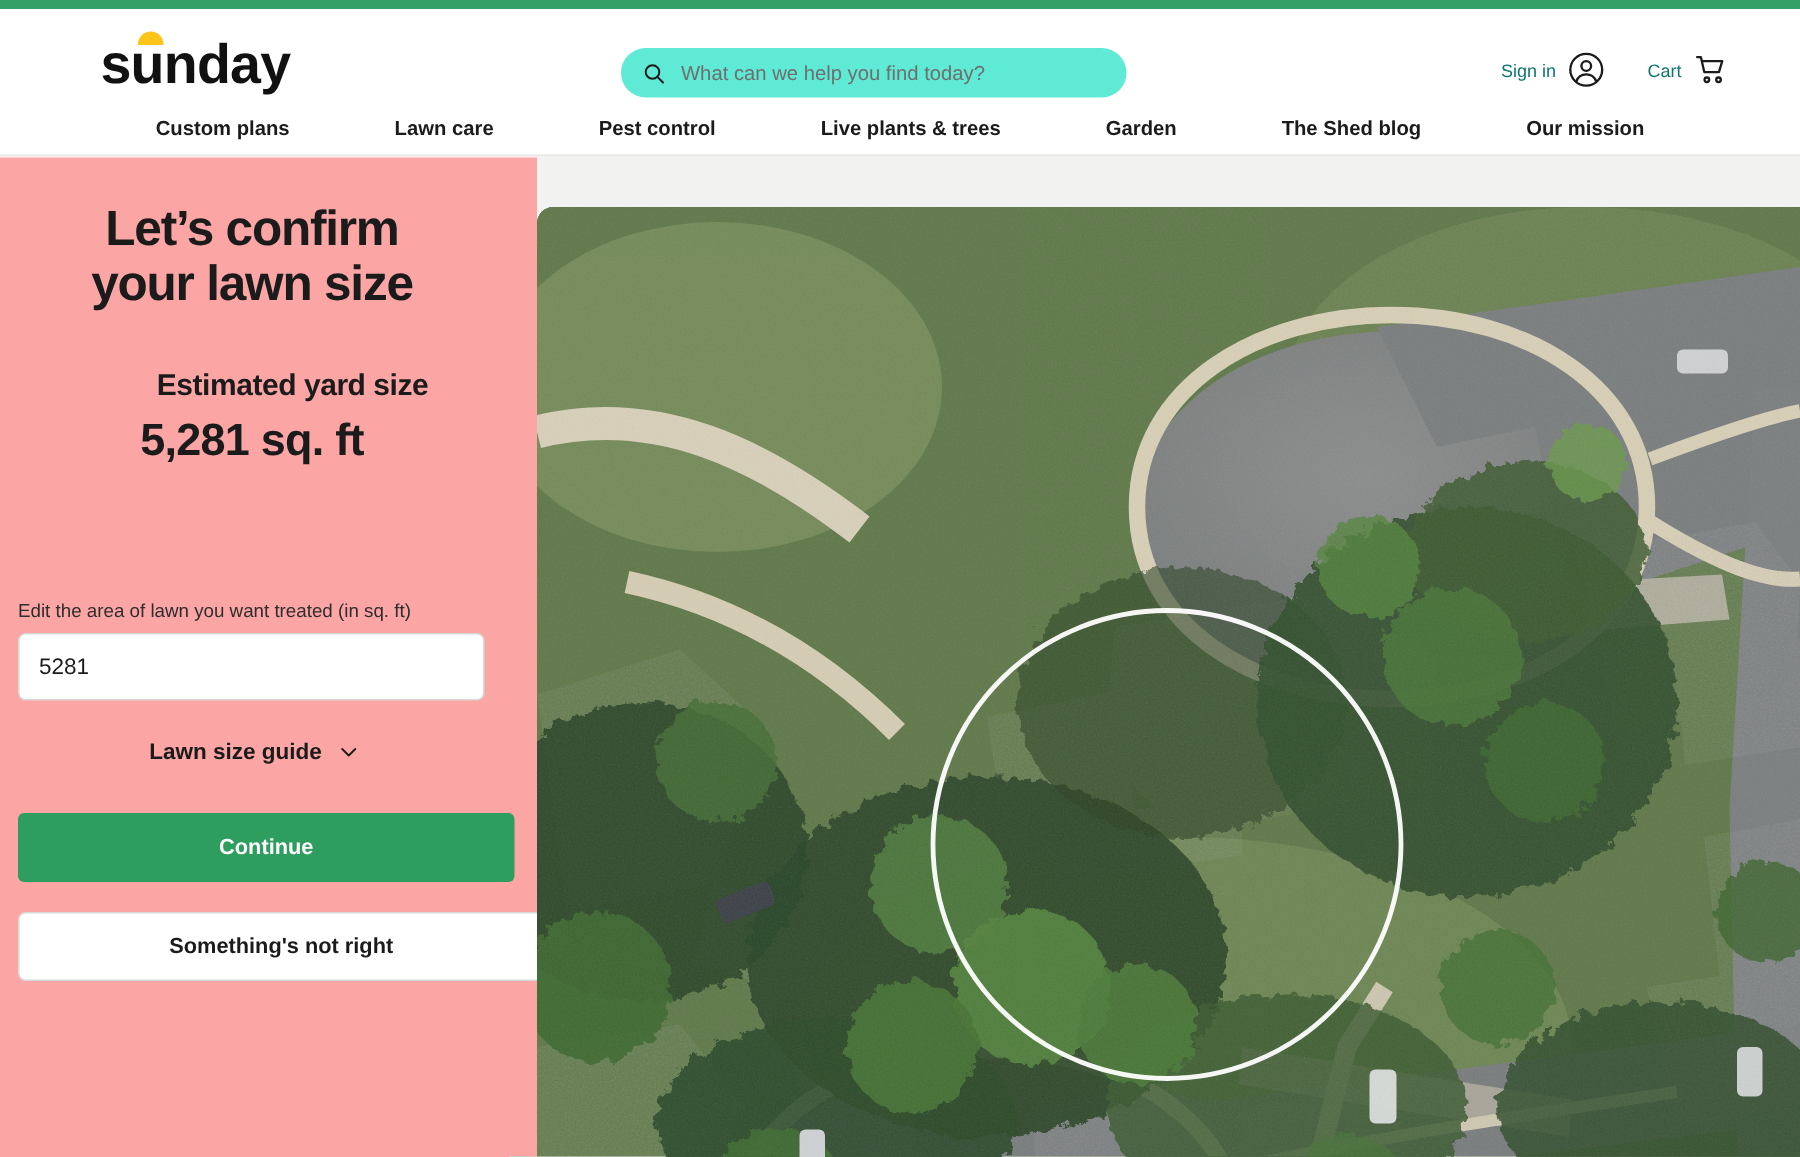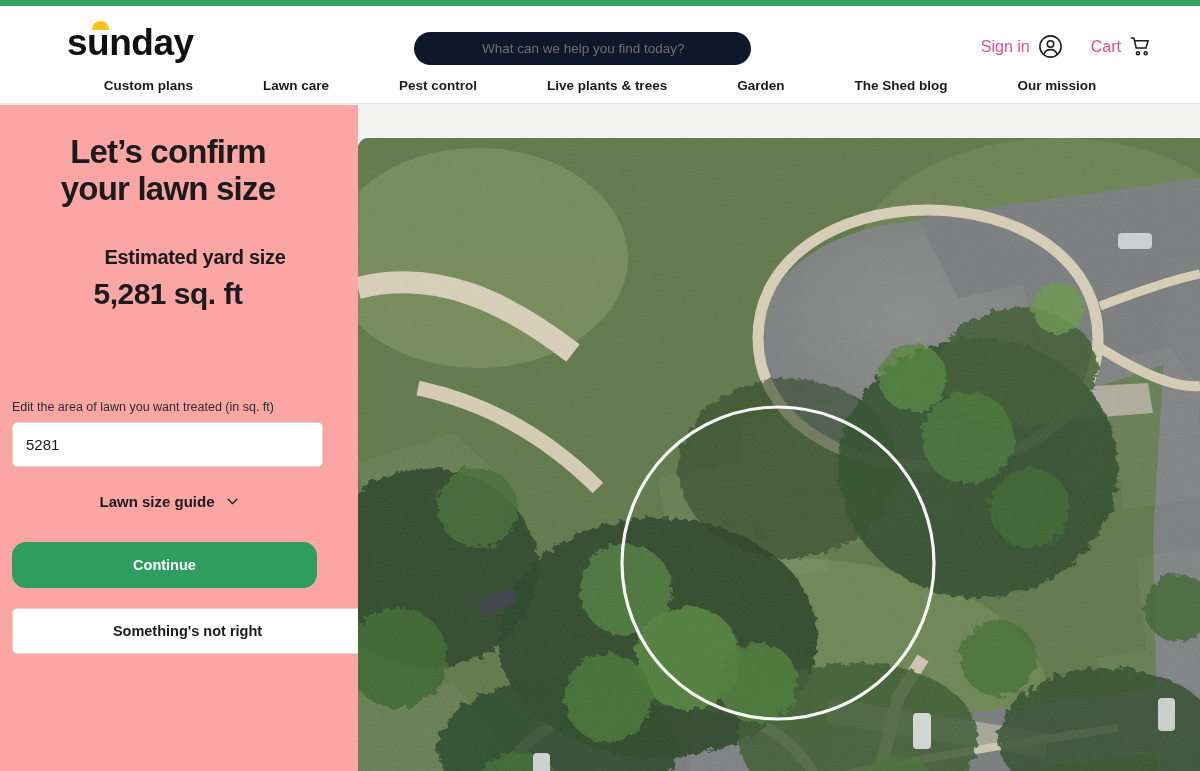--- a/index.html
+++ b/index.html
@@ -43,44 +43,43 @@
     position: absolute;
     left: 25px; top: -2px;
     width: 17px; height: 9px;
     background: #fcc419;
     border-radius: 17px 17px 0 0;
   }
 
   .search-box {
     position: absolute; left: 414px; top: 26px;
     width: 337px; height: 33px;
-    background: #0f172a;
+    background: #5eead4;
     border-radius: 17px;
     display: flex; align-items: center;
     padding: 0 14px;
     cursor: text;
-    gap: 28px;
   }
   .search-icon { width: 16px; height: 16px; flex: 0 0 16px; margin-right: 10px; }
   .search-input-text {
     font-size: 13.5px;
     color: #6f6f6f;
     line-height: 16px;
     white-space: nowrap;
   }
 
   .header-right {
     position: absolute; right: 48px; top: 28px;
     display: flex; align-items: center; gap: 28px;
   }
   .hr-item {
     display: flex; align-items: center; gap: 8px;
     cursor: pointer;
   }
-  .hr-label { font-size: 16px; color: #ec4899; }
+  .hr-label { font-size: 12px; color: #0f766e; }
 
   .nav {
     position: absolute; left: 0; top: 66px;
     width: 1200px;
     display: flex; justify-content: center; align-items: center;
     gap: 0px;
   }
   .nav-item {
     font-size: 13.5px;
     font-weight: 700;
@@ -152,23 +151,23 @@
     cursor: pointer;
   }
   .guide-label {
     font-size: 15px;
     font-weight: 700;
     color: #1b1b1b;
   }
 
   .btn-primary {
     position: absolute; left: 12px; top: 437px;
-    width: 305px; height: 46px;
+    width: 331px; height: 46px;
     background: #2e9e5f;
-    border: none; border-radius: 14px;
+    border: none; border-radius: 4px;
     color: #ffffff;
     font-family: "Liberation Sans", sans-serif;
     font-size: 14.5px; font-weight: 700;
     cursor: pointer;
   }
   .btn-secondary {
     position: absolute; left: 12px; top: 503px;
     width: 351px; height: 46px;
     background: #ffffff;
     border: 1px solid #d8d8d6; border-radius: 5px;

